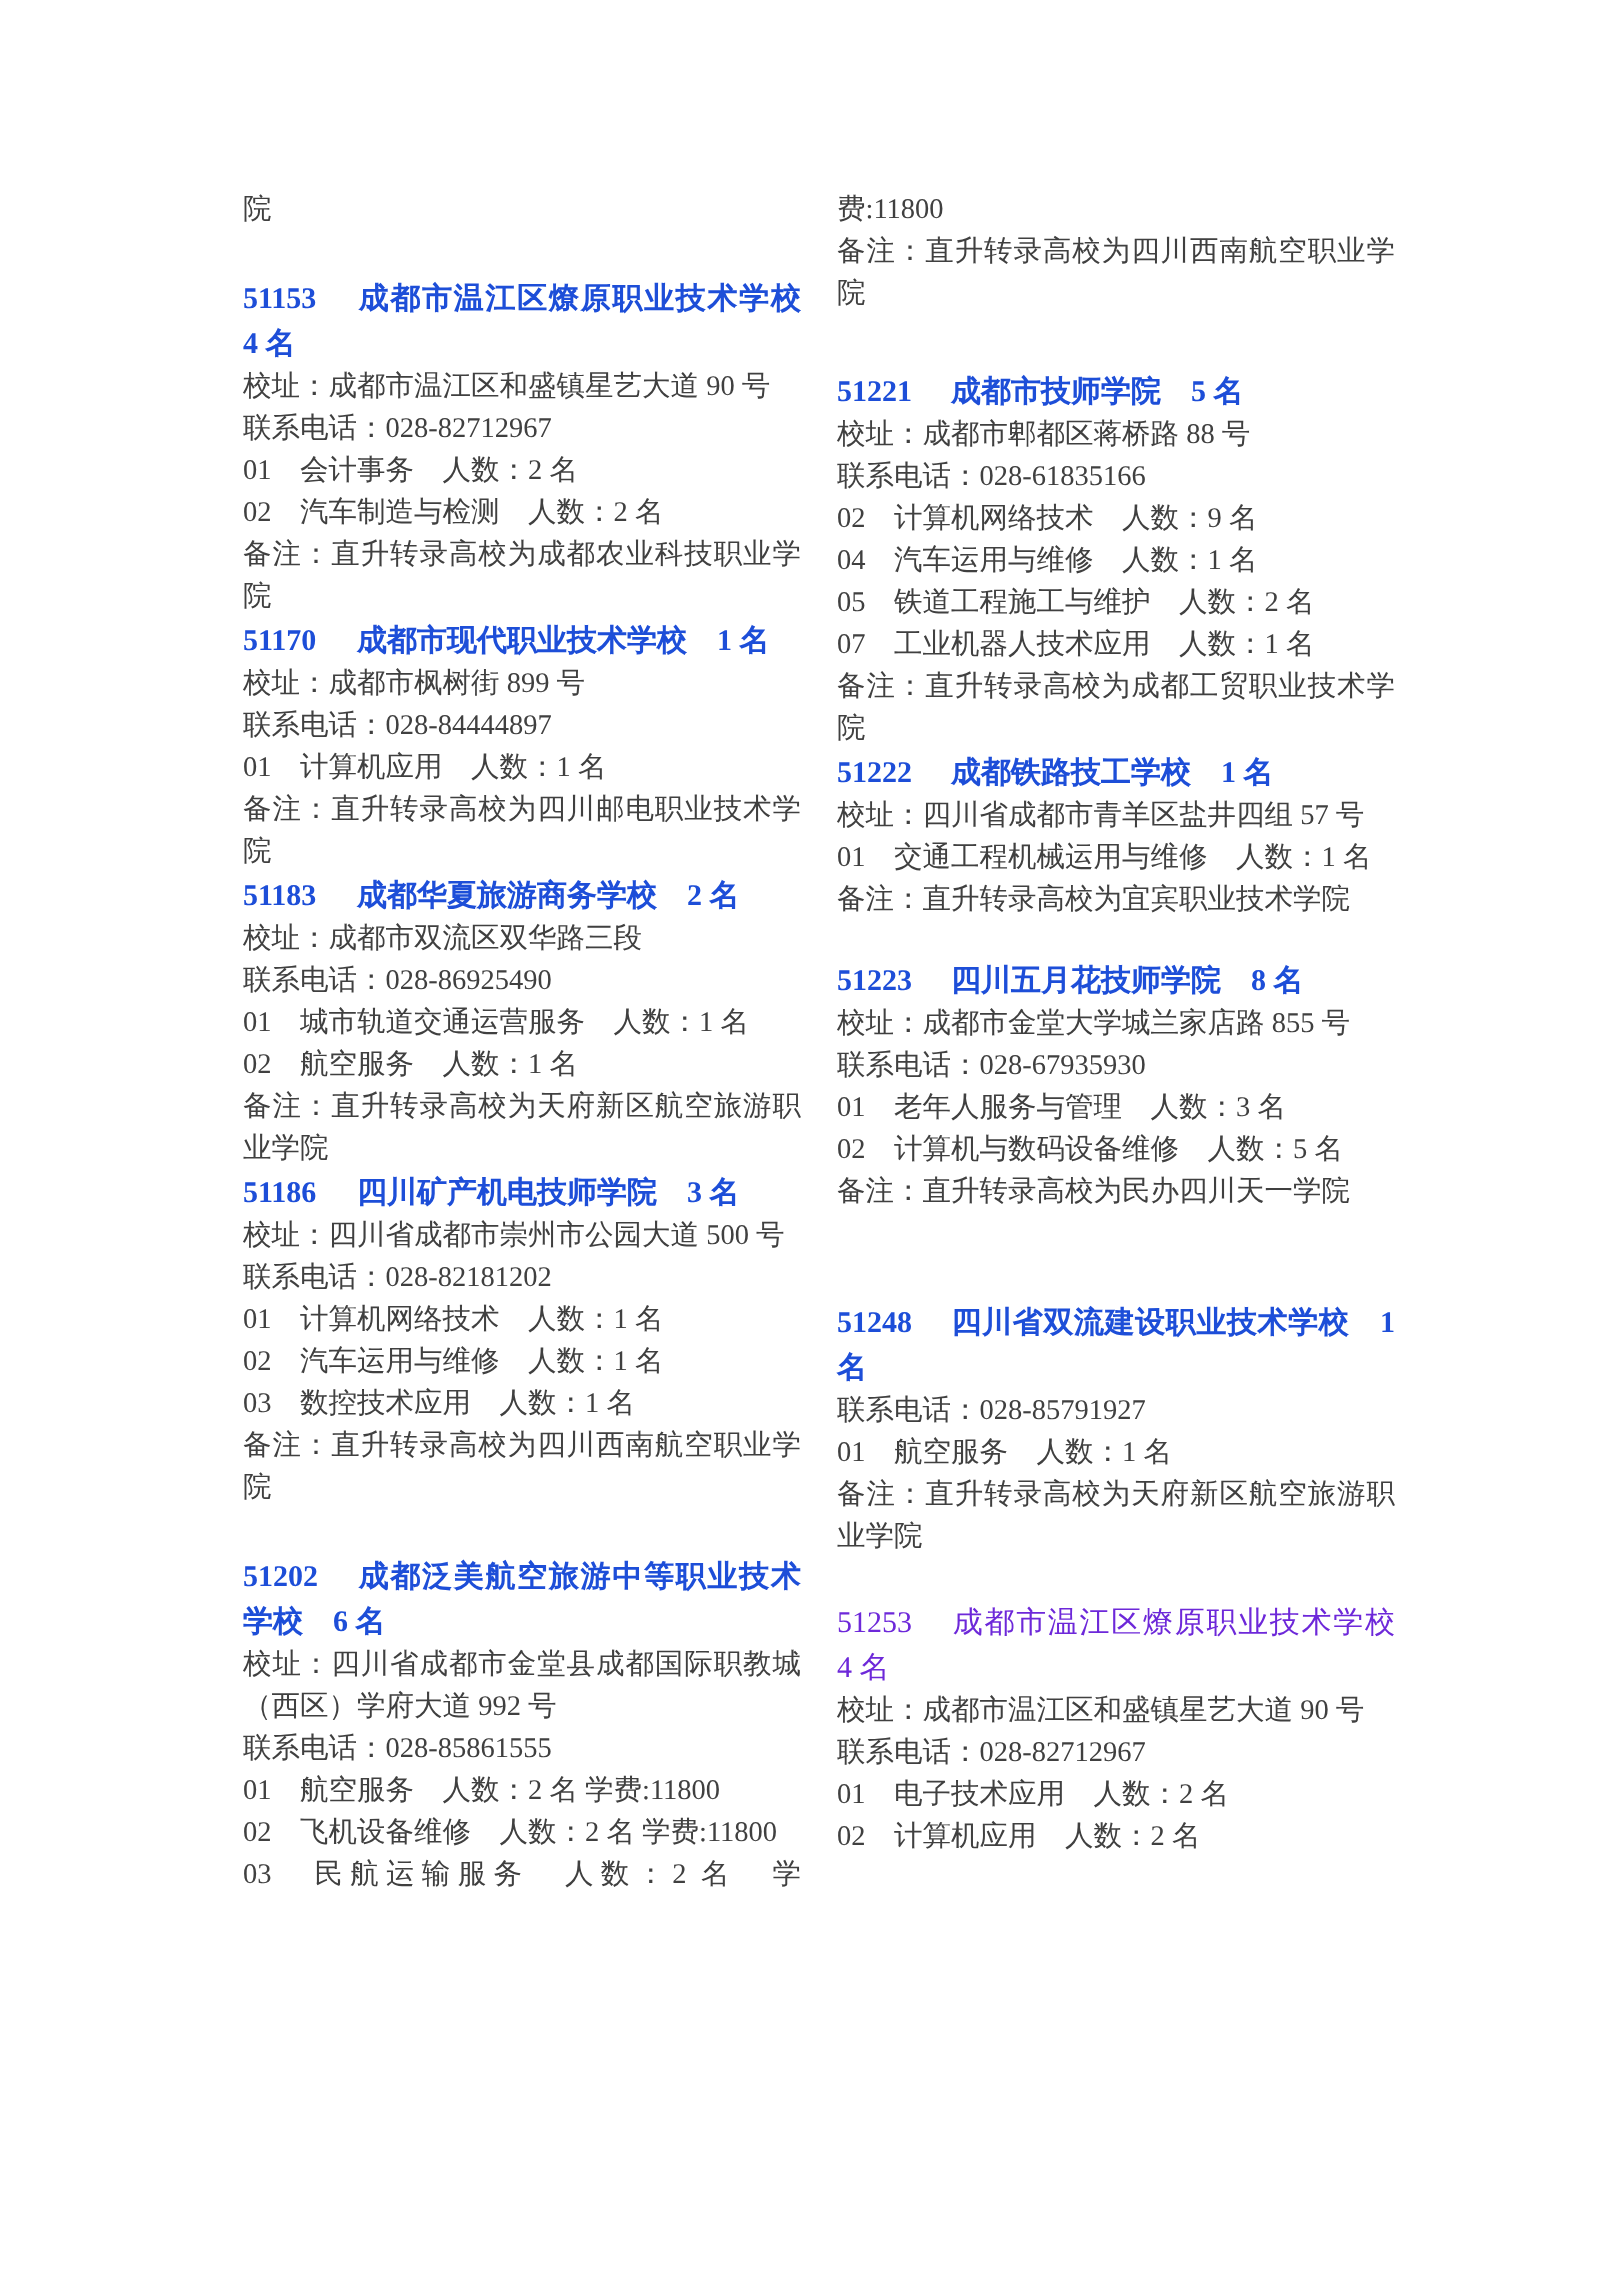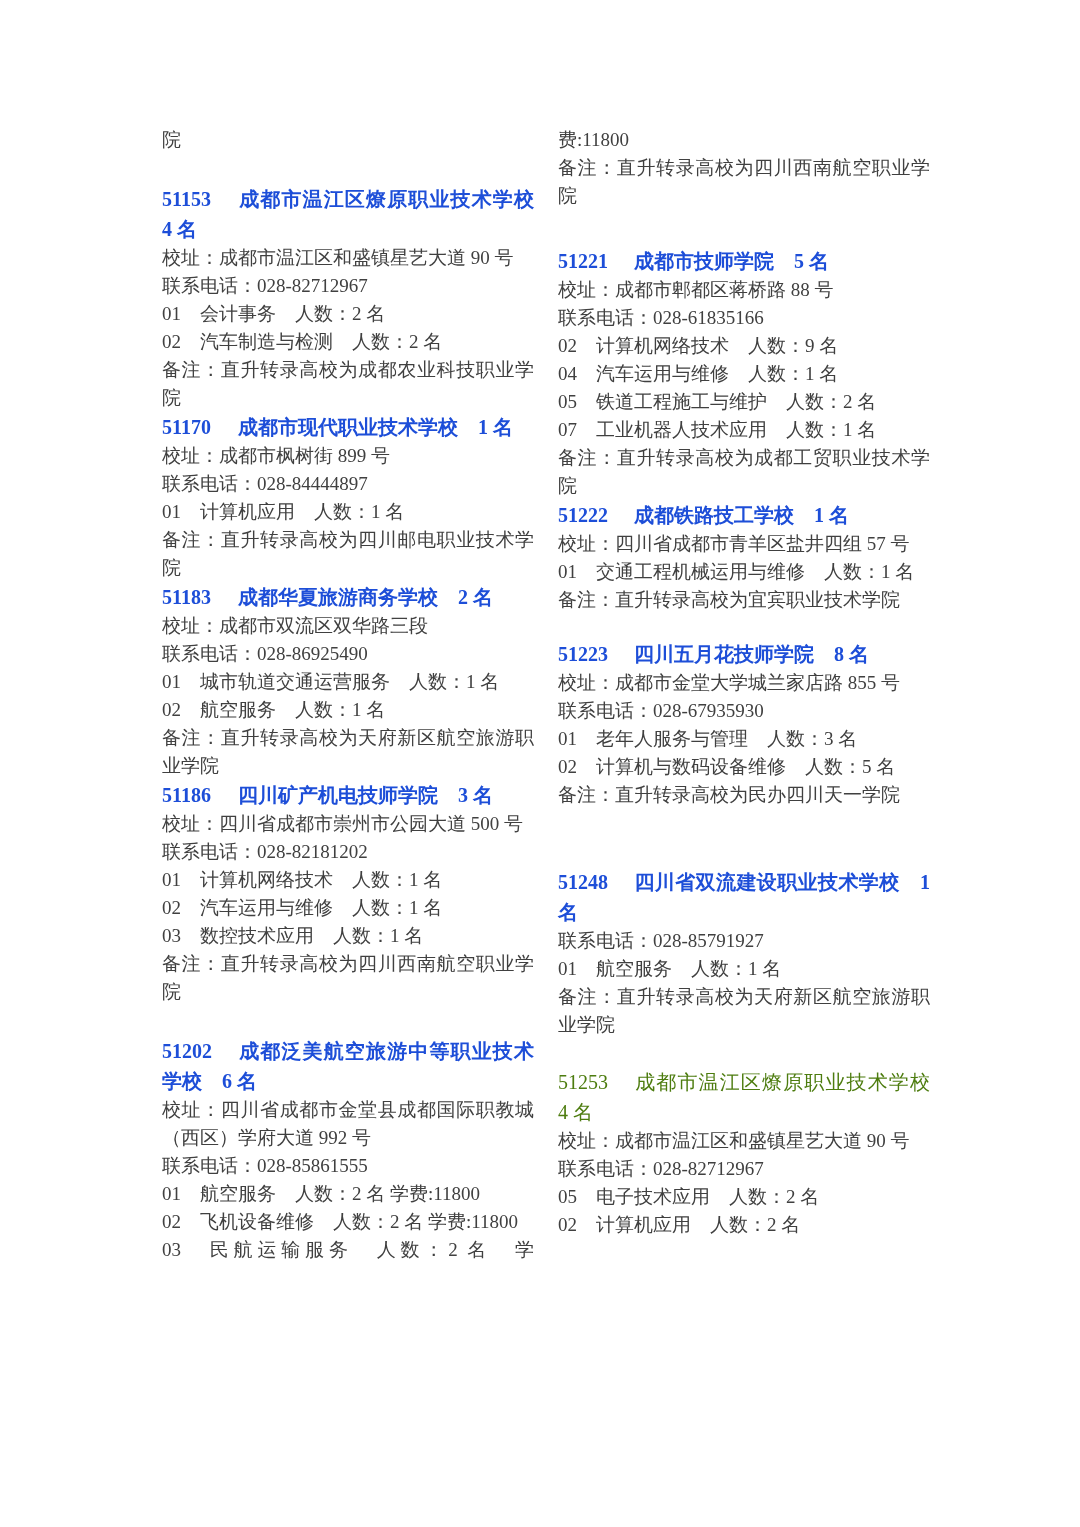--- a/index.html
+++ b/index.html
@@ -18,21 +18,21 @@
     text-align:justify;
   }
   .col-left  { left:162px; }
   .col-right { left:558px; }
   .para { text-align:justify; }
   .para.stretch { text-align-last:justify; }
   .heading {
     font-size:20px; line-height:30px; font-weight:bold; color:#1d4ed8;
     text-align:justify;
   }
-  .heading.regular { font-weight:normal; color:#4d7c0f; }
+  .heading.regular { font-weight:normal; color:#6d28d9; }
   .code { display:inline-block; min-width:76px; }
   .quota::before { content:"\3000"; }
   .school { }
 </style>
 </head>
 <body>
 
 <div class="page">
 
   <div class="col col-left">
@@ -122,18 +122,18 @@
       <div class="heading"><span class="code">51248</span><span class="name">四川省双流建设职业技术学校</span><span class="quota">1 名</span></div>
       <div class="para">联系电话：028-85791927</div>
       <div class="para">01　航空服务　人数：1 名</div>
       <div class="para">备注：直升转录高校为天府新区航空旅游职业学院</div>
     </section>
 
     <section class="school" style="margin-top:28px">
       <div class="heading regular"><span class="code">51253</span><span class="name">成都市温江区燎原职业技术学校</span><span class="quota">4 名</span></div>
       <div class="para">校址：成都市温江区和盛镇星艺大道 90 号</div>
       <div class="para">联系电话：028-82712967</div>
-      <div class="para">05　电子技术应用　人数：2 名</div>
+      <div class="para">01　电子技术应用　人数：2 名</div>
       <div class="para">02　计算机应用　人数：2 名</div>
     </section>
 
   </div>
 </div>
 
 </body></html>

